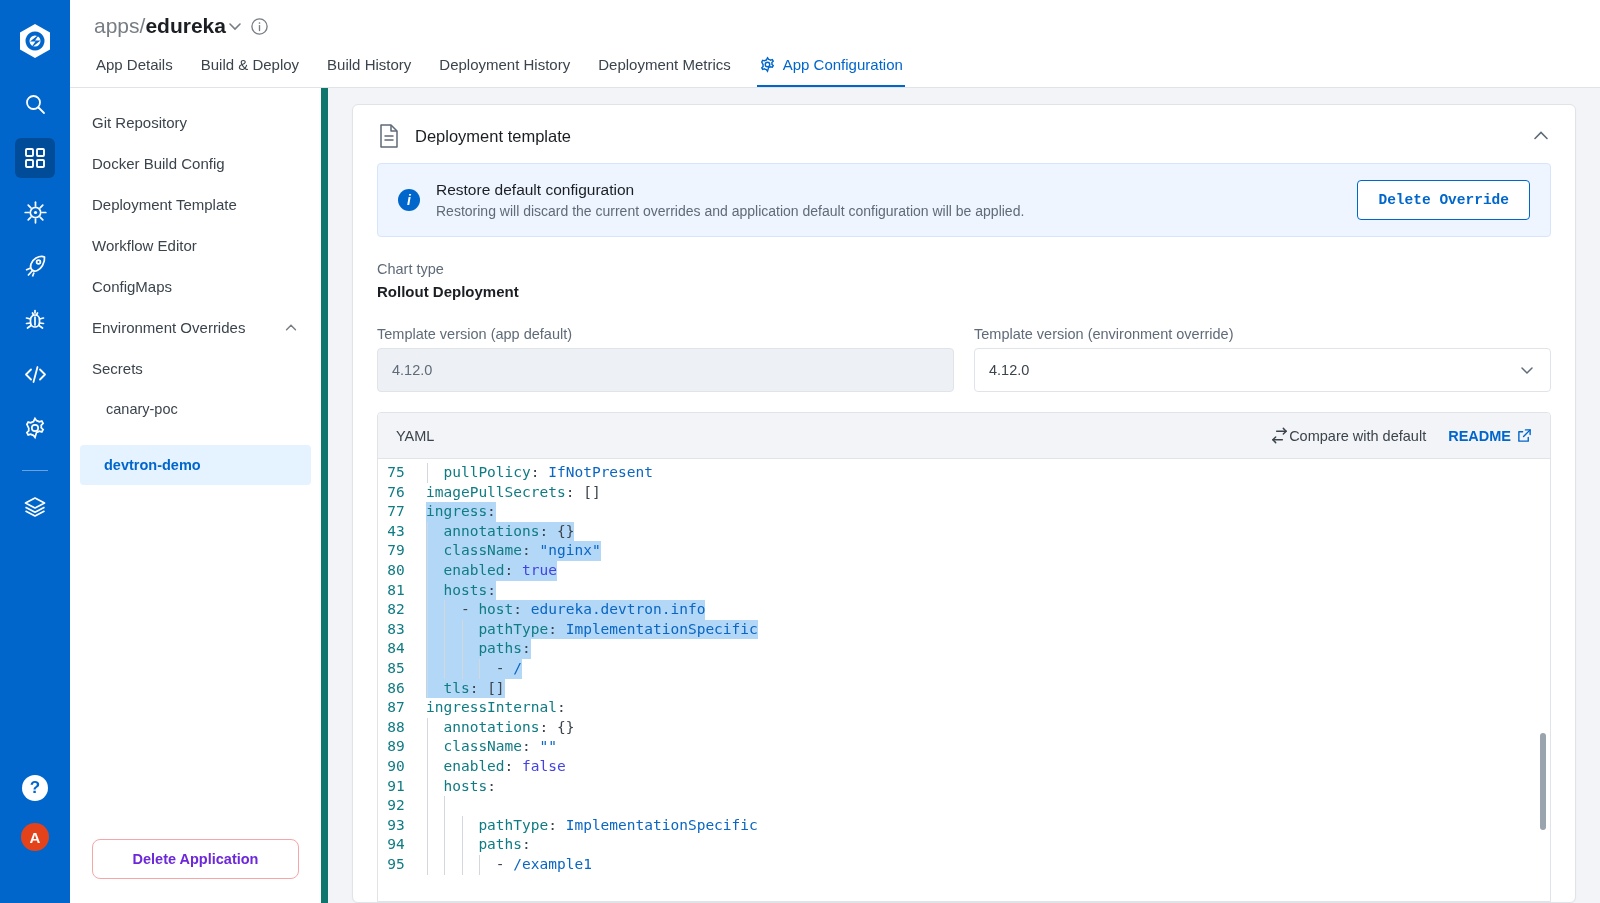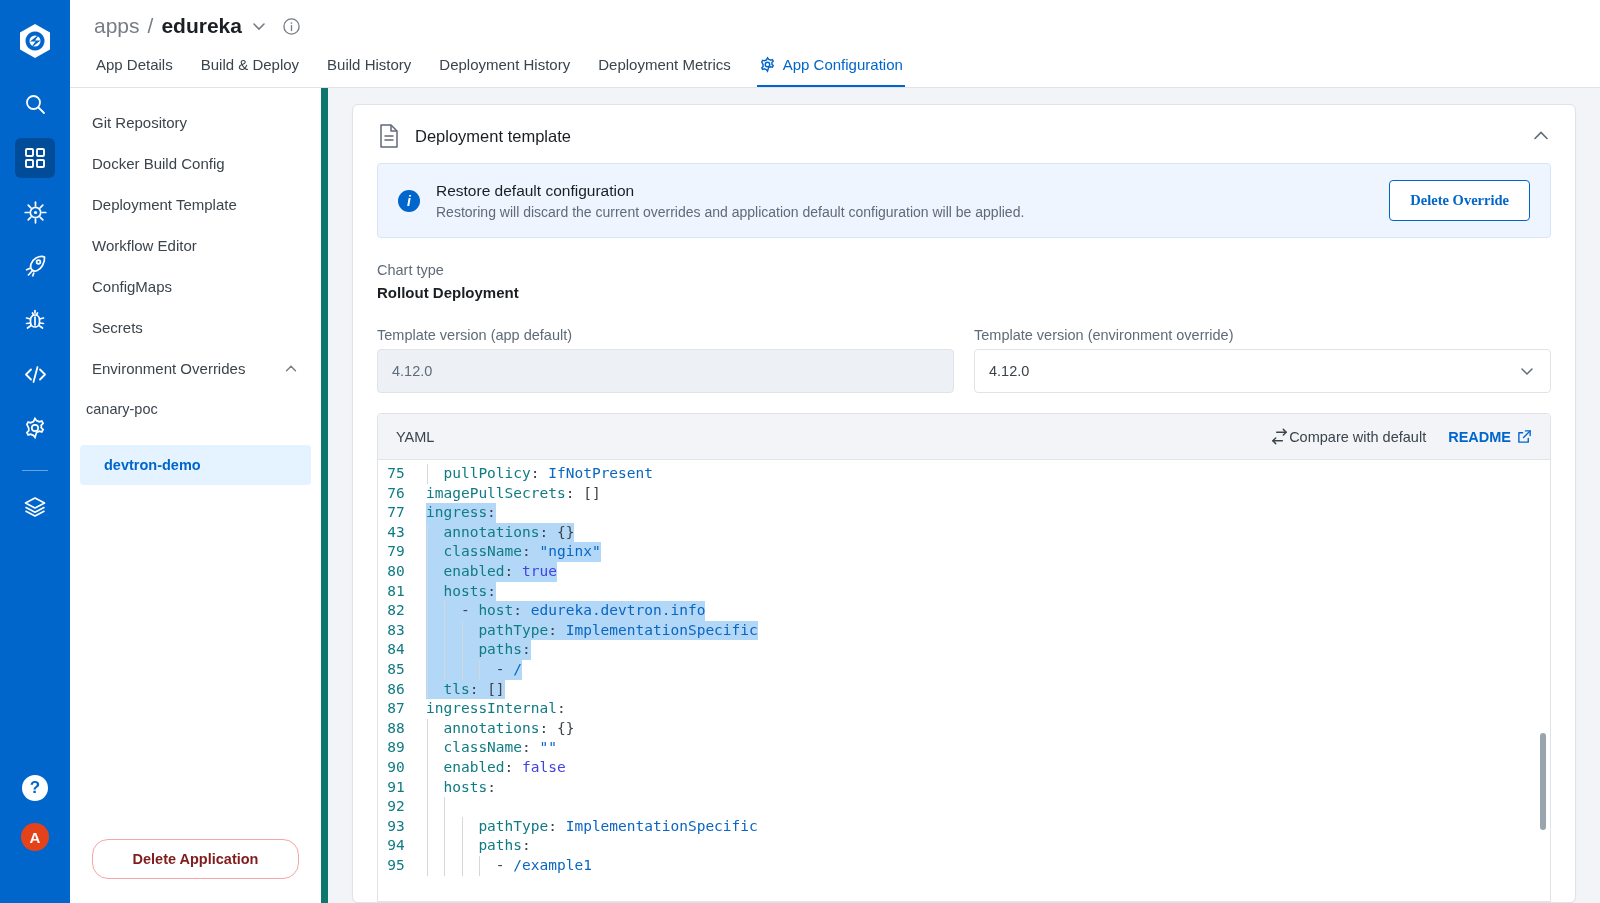--- a/index.html
+++ b/index.html
@@ -44,21 +44,21 @@
     color: #fff; font-size: 15px; font-weight: 600;
     display: flex; align-items: center; justify-content: center;
   }
 
   
   #page { flex: 1; display: flex; flex-direction: column; height: 903px; min-width: 0; }
 
   
   #topbar { background: #fff; border-bottom: 1px solid #e0e4e8; flex: 0 0 auto; }
   #breadcrumb {
-    display: flex; align-items: center; gap: 8px;
+    display: flex; align-items: center; 
     padding: 14px 0 10px 24px; font-size: 21px;
   }
   #breadcrumb .crumb-apps { color: #767d84; }
   #breadcrumb .crumb-sep { color: #767d84; }
   #breadcrumb .crumb-app { color: #1b1f23; font-weight: bold; }
   .ic { display: inline-flex; align-items: center; justify-content: center; }
 
   #tabs { display: flex; align-items: flex-end; gap: 24px; padding-left: 24px; }
   .tab {
     font-size: 15px; color: #3b444c; padding: 8px 2px 12px 2px;
@@ -74,30 +74,30 @@
   #cfgbar {
     width: 258px; flex: 0 0 258px; background: #fff;
     border-right: 7px solid #0f766e;
     display: flex; flex-direction: column; padding-top: 14px;
     position: relative;
   }
   .cfg-item {
     font-size: 15px; color: #3b444c; padding: 12px 22px; cursor: pointer;
     display: flex; align-items: center; justify-content: space-between;
   }
-  .cfg-sub { padding-left: 16px; font-size: 14.5px; }
+  .cfg-sub { padding-left: 36px; font-size: 14.5px; }
   .cfg-sub.selected {
     background: #e5f2ff; color: #0066cc; font-weight: bold;
     border-radius: 4px; margin: 16px 10px; padding-left: 24px;
   }
   #delete-app-wrap { margin-top: auto; padding: 16px 22px 24px 22px; }
   #delete-app {
     width: 100%; padding: 11px 0; background: #fff;
-    border: 1px solid #f6a6a6; border-radius: 16px;
-    color: #7f1d1d; font-size: 14.5px; font-weight: bold;
+    border: 1px solid #f6a6a6; border-radius: 8px;
+    color: #6d28d9; font-size: 14.5px; font-weight: bold;
     font-family: "Liberation Sans", sans-serif; cursor: pointer;
   }
 
   
   #main { flex: 1; min-width: 0; padding: 16px 24px 0 24px; display: flex; flex-direction: column; }
   #card {
     background: #fff; border: 1px solid #e0e4e8; border-radius: 6px;
     flex: 1; display: flex; flex-direction: column; min-height: 0;
     box-shadow: 0 1px 2px rgba(0,0,0,.03);
   }
@@ -121,21 +121,21 @@
     color: #fff; font-size: 14px; font-weight: bold; font-style: italic;
     display: flex; align-items: center; justify-content: center; flex: 0 0 22px;
   }
   #banner .btext { flex: 1; }
   #banner .btitle { font-size: 15.5px; color: #1b1f23; margin-bottom: 4px; }
   #banner .bsub { font-size: 14px; color: #5f6b78; }
   #delete-override {
     background: #fff; border: 1px solid #0066cc; border-radius: 4px;
     color: #0066cc; font-size: 14.5px; font-weight: bold;
     padding: 11px 20px; cursor: pointer;
-    font-family: Liberation Serif, serif;
+    font-family: Liberation Mono, monospace;
   }
 
   .field-label { font-size: 14.5px; color: #5f6b78; margin-bottom: 6px; }
   .chart-type-value { font-size: 15px; color: #1b1f23; font-weight: bold; margin-bottom: 26px; }
 
   #versions { display: flex; gap: 20px; margin-bottom: 20px; }
   #versions > div { flex: 1; min-width: 0; }
   .ver-box {
     height: 44px; border: 1px solid #e0e4e8; border-radius: 4px;
     display: flex; align-items: center; padding: 0 14px;
@@ -354,29 +354,29 @@
       <div class="cfg-item">
         <span>Deployment Template</span>
       </div>
       <div class="cfg-item">
         <span>Workflow Editor</span>
       </div>
       <div class="cfg-item">
         <span>ConfigMaps</span>
       </div>
       <div class="cfg-item">
-        <span>Secrets</span>
-      </div>
-      <div class="cfg-item">
         <span>Environment Overrides</span>
         <span class="ic">
           <svg width="16" height="16" viewBox="0 0 18 18" fill="none" stroke="#767d84" stroke-width="1.6" stroke-linecap="round">
               <polyline points="4,11 9,6 14,11"></polyline>
             </svg>
         </span>
+      </div>
+      <div class="cfg-item">
+        <span>Secrets</span>
       </div>
       <div class="cfg-item cfg-sub">
         <span>canary-poc</span>
       </div>
       <div class="cfg-item cfg-sub selected">
         <span>devtron-demo</span>
       </div>
 
       <div id="delete-app-wrap">
         <button id="delete-app">Delete Application</button>

